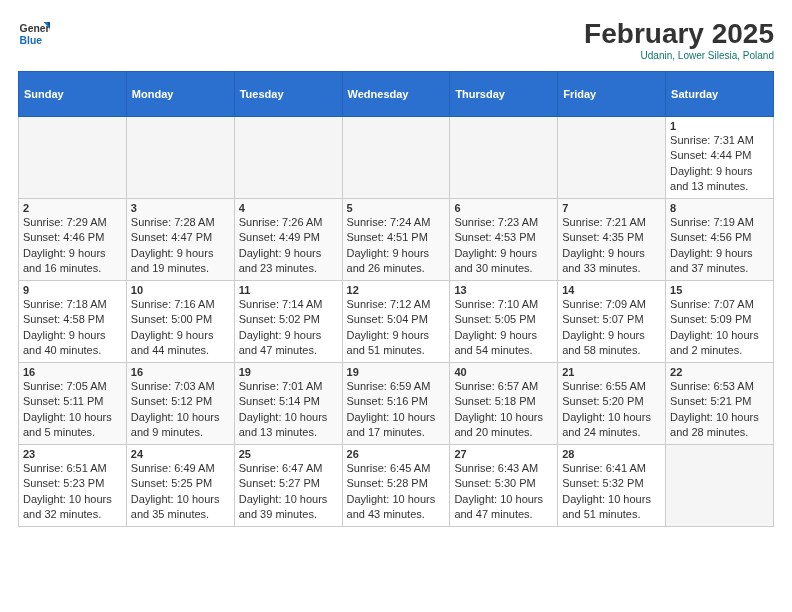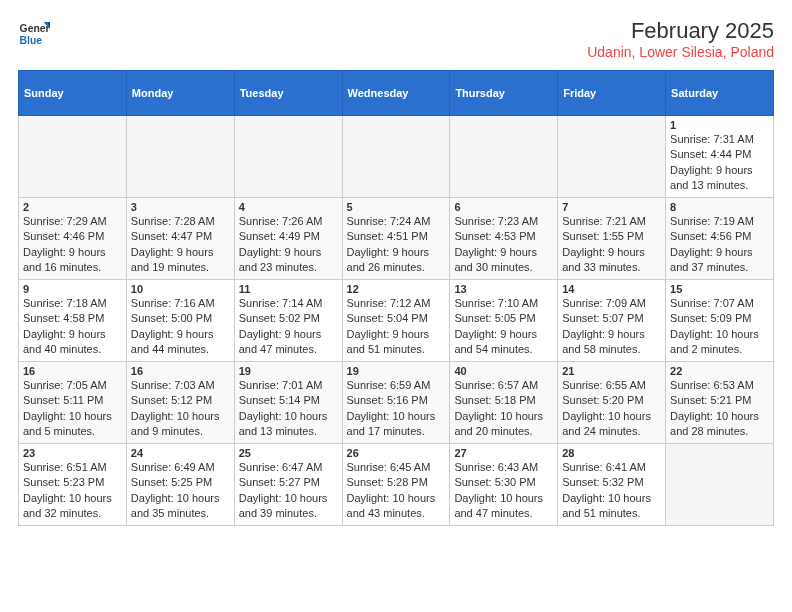--- a/index.html
+++ b/index.html
@@ -27,27 +27,27 @@
       gap: 4px;
     }
     .logo-icon {
       width: 32px;
       height: 32px;
     }
     .title-block {
       text-align: right;
     }
     .main-title {
-      font-size: 22px;
-      font-weight: normal;
+      font-size: 28px;
+      font-weight: bold;
       color: #333;
     }
     .subtitle {
-      font-size: 14px;
-      color: #ef4444;
+      font-size: 10px;
+      color: #0f766e;
     }
     .calendar {
       width: 100%;
       border-collapse: collapse;
     }
     .calendar thead th {
       background: #2b6fcf;
       color: #fff;
       font-size: 11px;
       font-weight: bold;
@@ -156,21 +156,21 @@
           </td>
           <td>
             <span class="day-num">6</span>
             <div class="day-info">Sunrise: 7:23 AM
 Sunset: 4:53 PM
 Daylight: 9 hours and 30 minutes.</div>
           </td>
           <td>
             <span class="day-num">7</span>
             <div class="day-info">Sunrise: 7:21 AM
-Sunset: 1:55 PM
+Sunset: 4:35 PM
 Daylight: 9 hours and 33 minutes.</div>
           </td>
           <td>
             <span class="day-num">8</span>
             <div class="day-info">Sunrise: 7:19 AM
 Sunset: 4:56 PM
 Daylight: 9 hours and 37 minutes.</div>
           </td>
         </tr>
         <tr>

